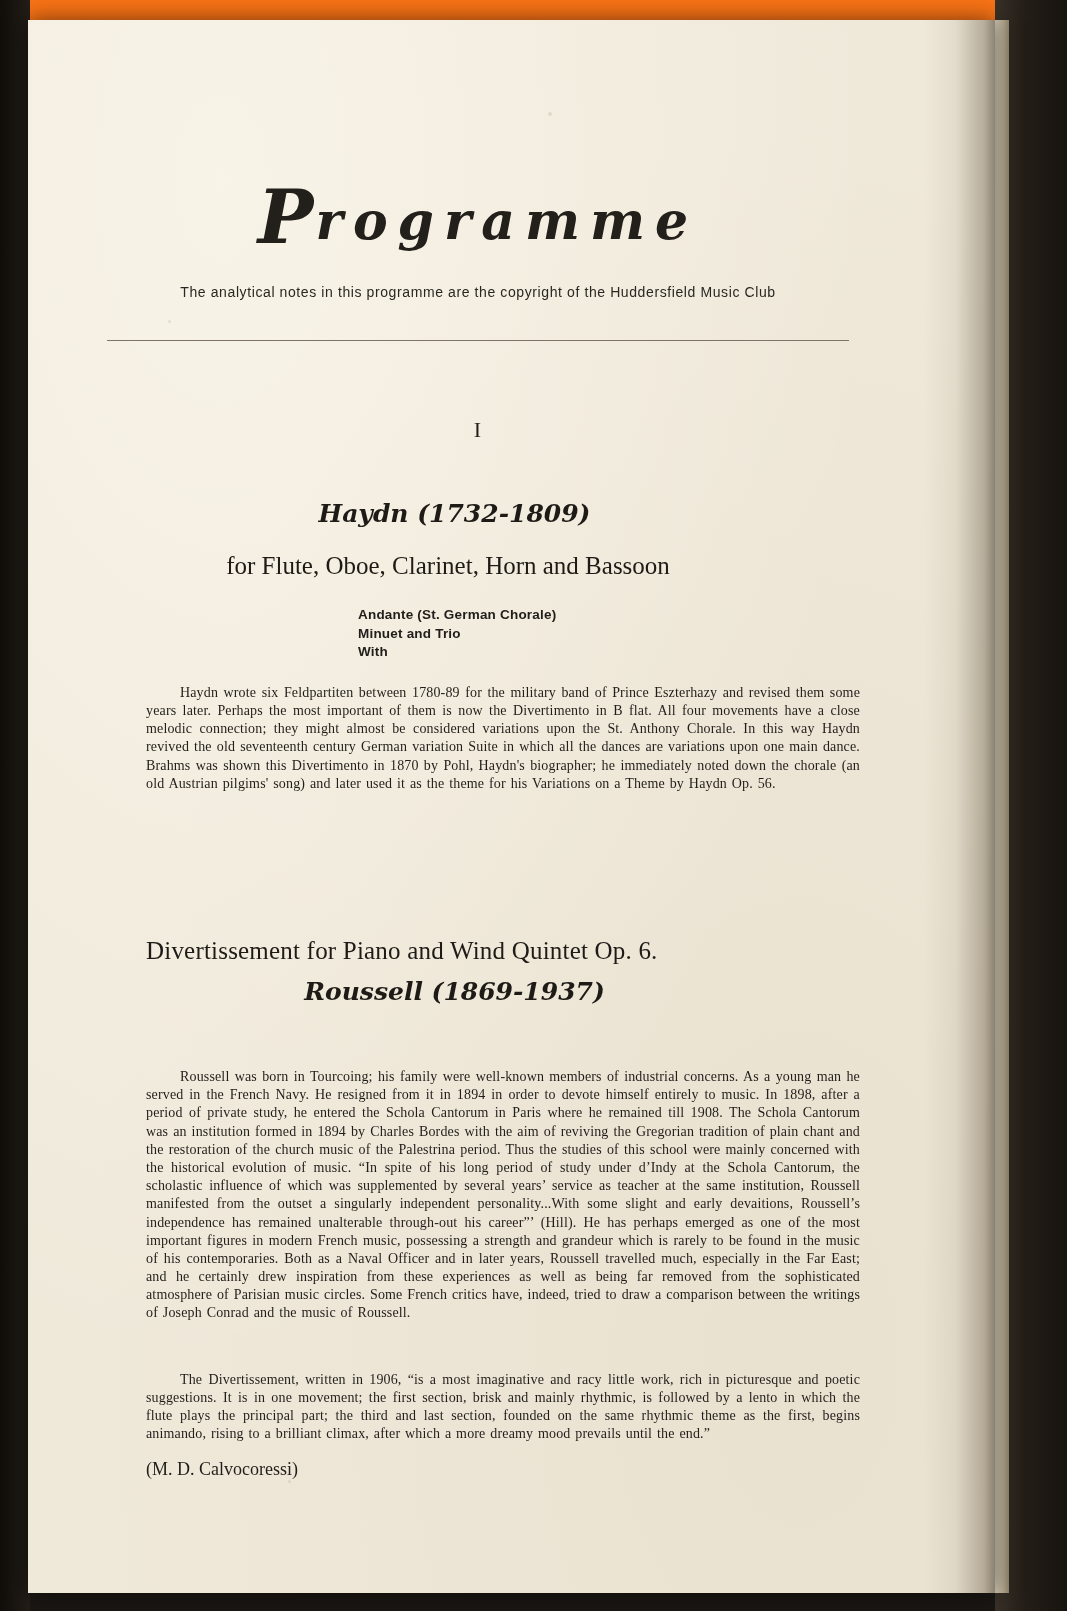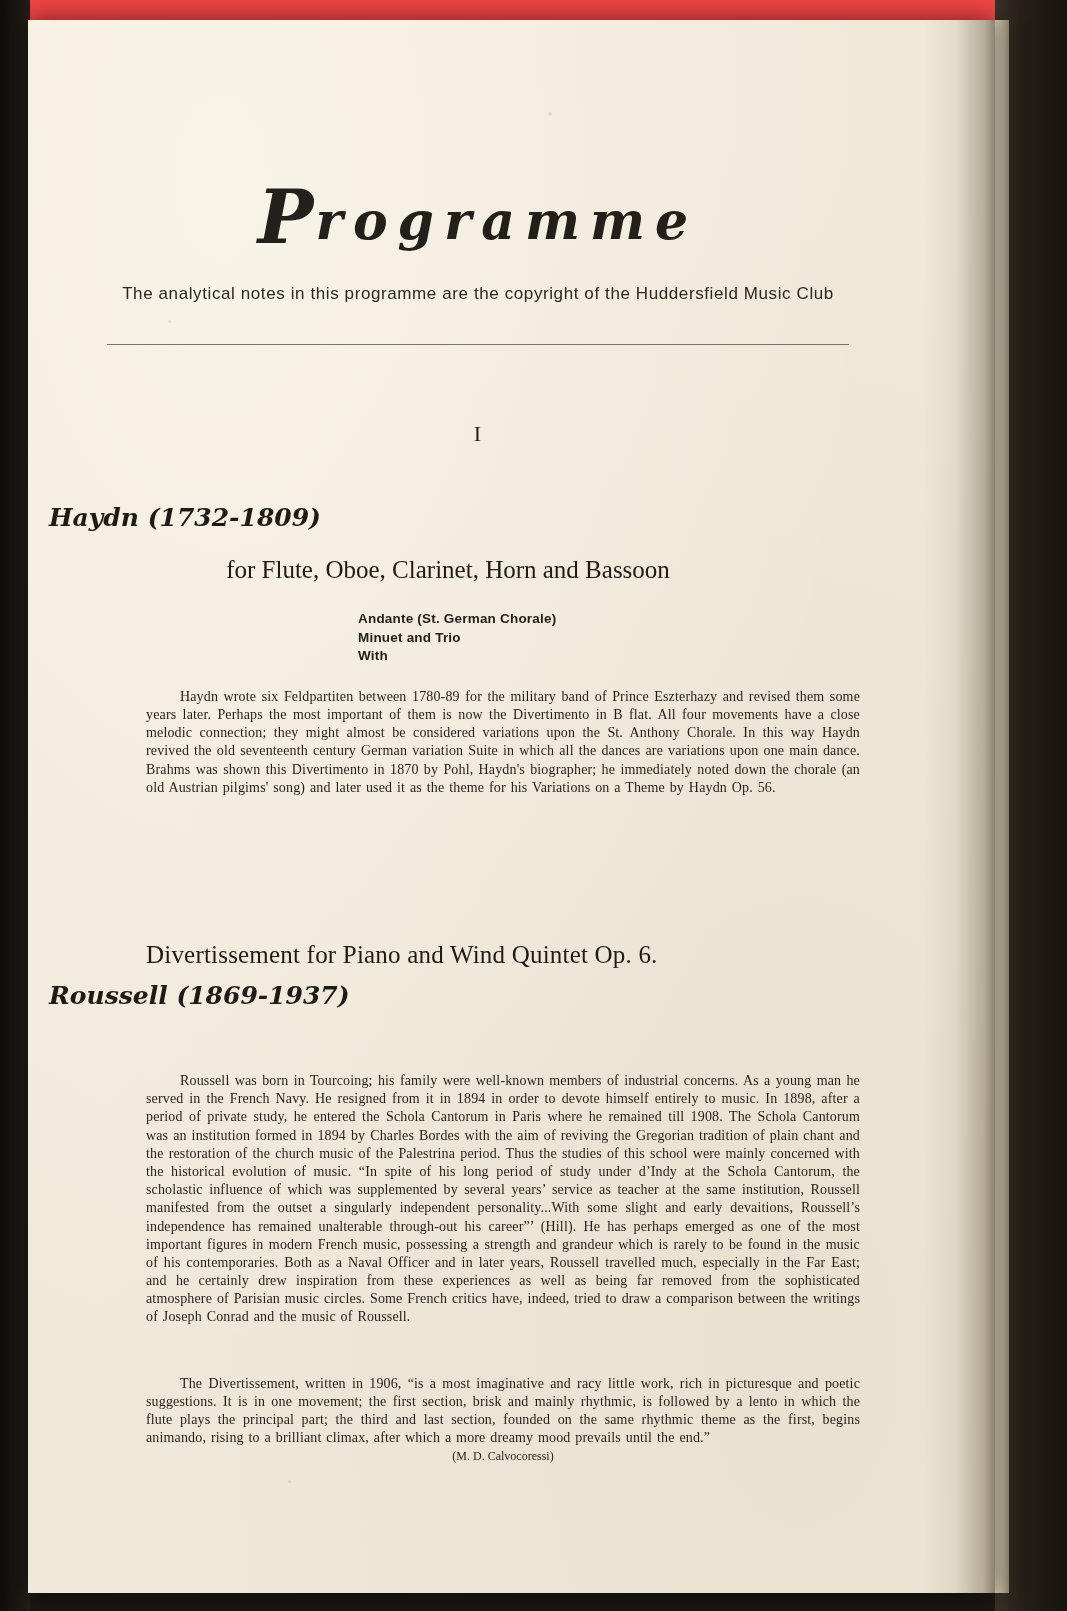--- a/index.html
+++ b/index.html
@@ -12,21 +12,21 @@
     height: 1611px;
     overflow: hidden;
     font-family: "Liberation Serif", serif;
   }
 
   
   .scan {
     position: relative;
     width: 1067px;
     height: 1303px;
-    background: #ef4444;
+    background: #f97316;
   }
 
   
   .page {
     position: absolute;
     left: 28px;
     top: 20px;
     width: 967px;
     height: 1573px;
     background: #efe9da;
@@ -98,21 +98,21 @@
     line-height: 1;
   }
   .programme-title .drop {
     font-size: 74px;
     letter-spacing: 2px;
     vertical-align: -4px;
   }
   .copyright-note {
     text-align: center;
     font-family: "Liberation Sans", sans-serif;
-    font-size: 17px;
+    font-size: 14px;
     letter-spacing: 0.6px;
     color: #2a2723;
     margin-top: 30px;
   }
   .rule {
     width: 742px;
     height: 1px;
     background: #7d7467;
     margin: 40px auto 0 auto;
   }
@@ -132,21 +132,21 @@
     color: #1e1b17;
     letter-spacing: 0.2px;
     padding-left: 118px;
   }
   .composer {
     font-family: "DejaVu Serif", serif;
     font-style: italic;
     font-weight: 700;
     font-size: 25px;
     color: #1e1b17;
-    text-align: left;
+    text-align: center;
     padding-right: 68px;
     margin-top: 12px;
     margin-left: 21px;
   }
   .instrumentation {
     font-family: "Liberation Serif", serif;
     font-size: 25px;
     color: #1e1b17;
     text-align: center;
     margin-top: 24px;
@@ -171,25 +171,25 @@
     font-size: 14px;
     line-height: 1.30;
     color: #211e1a;
     text-align: justify;
     text-indent: 34px;
     letter-spacing: 0.15px;
     word-spacing: 1.2px;
   }
   .attrib {
     padding: 0 68px 0 118px;
-    text-align: center;
-    font-family: "Liberation Serif", serif;
-    font-size: 12px;
+    text-align: left;
+    font-family: "Liberation Serif", serif;
+    font-size: 18px;
     color: #211e1a;
-    margin-top: 2px;
+    margin-top: 16px;
   }
 
   .sp-1 { height: 76px; }
   .sp-2 { height: 44px; }
   .sp-3 { height: 56px; }
   .sp-4 { height: 88px; }
   .sp-5 { height: 40px; }
   .sp-6 { height: 26px; }
 </style>
 </head>

